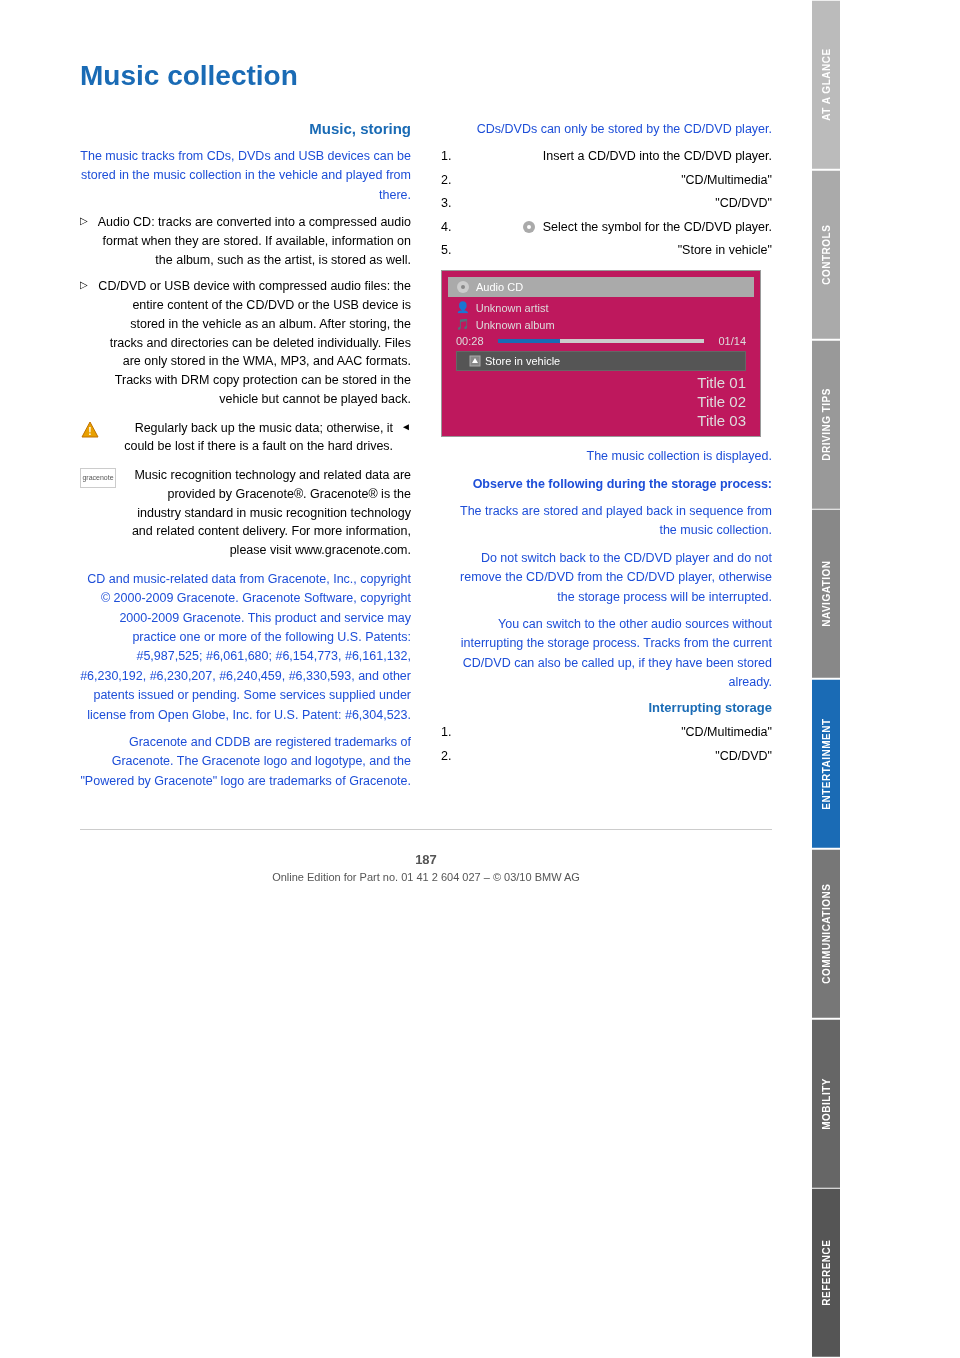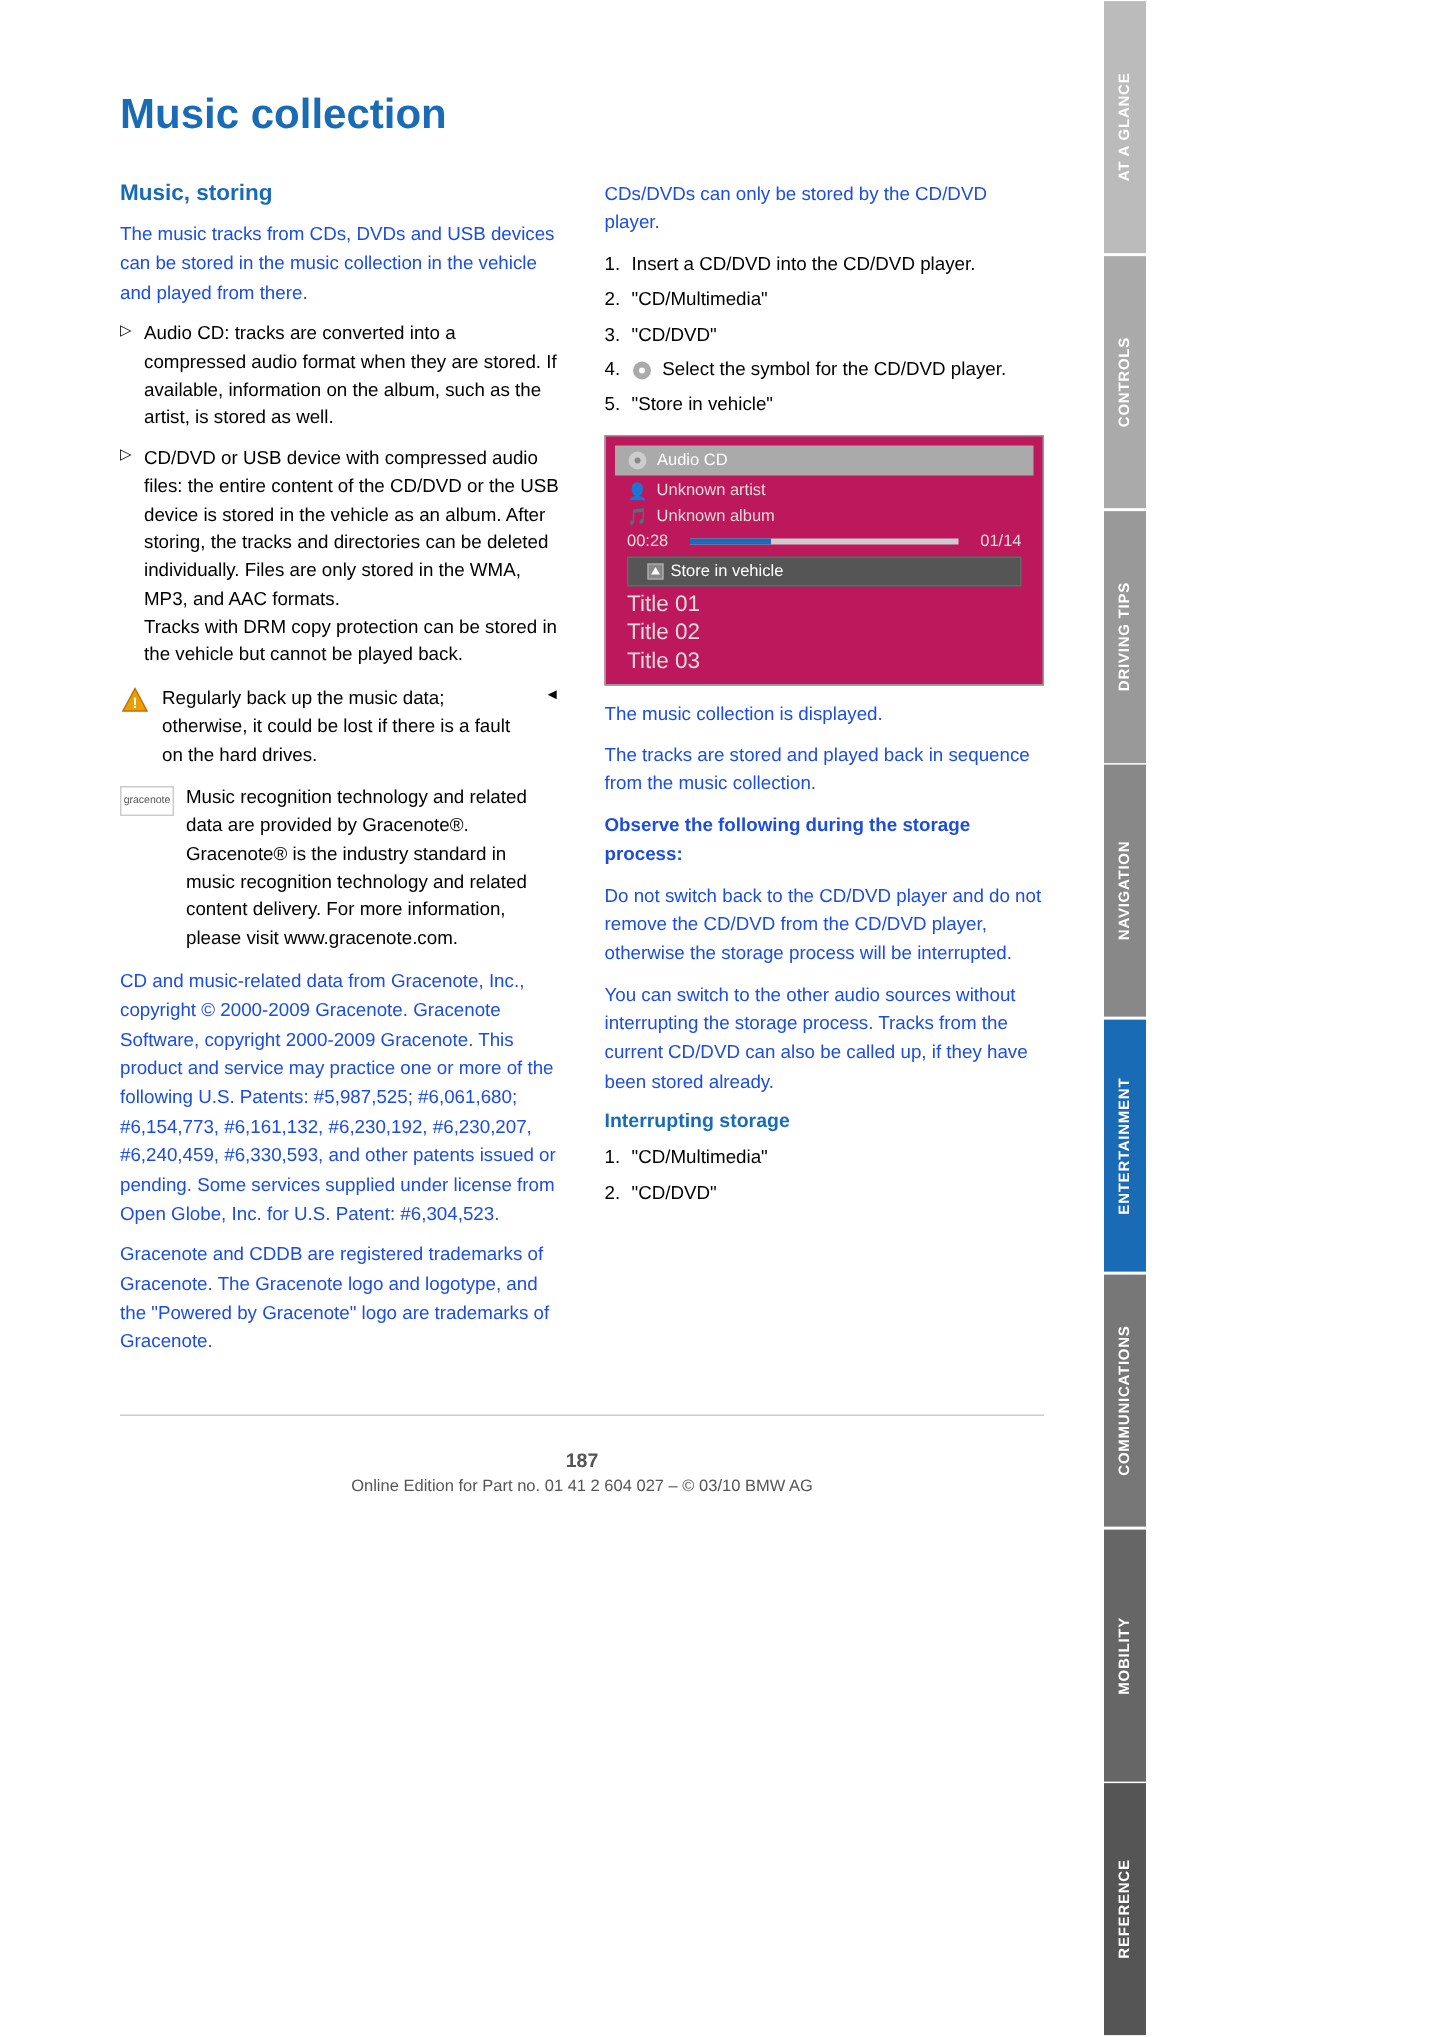--- a/index.html
+++ b/index.html
@@ -7,21 +7,21 @@
       width: 960px;
       min-height: 1358px;
       background: #fff;
       font-family: Arial, Helvetica, sans-serif;
       font-size: 13px;
       color: #000;
       position: relative;
     }
     .page-container {
       display: flex;
-      width: 764px;
+      width: 840px;
       min-height: 1358px;
     }
     .main-content {
       flex: 1;
       padding: 60px 40px 60px 80px;
       max-width: 880px;
     }
     .right-sidebar {
       width: 28px;
       display: flex;
@@ -61,20 +61,21 @@
     h1.page-title {
       font-size: 28px;
       font-weight: bold;
       color: #1a6bb5;
       margin-bottom: 28px;
       border-bottom: none;
     }
     .two-column {
       display: flex;
       gap: 30px;
+      text-align: right;
     }
     .col-left {
       flex: 1;
       max-width: 420px;
     }
     .col-right {
       flex: 1;
       max-width: 370px;
     }
     h2.section-title {
@@ -347,25 +348,25 @@
               <polygon points="6,3 9,8 3,8" fill="#fff"></polygon>
             </svg>
             <span>Store in vehicle</span>
           </div>
           <div class="track-row">Title  01</div>
           <div class="track-row">Title  02</div>
           <div class="track-row">Title  03</div>
         </div>
 
         <p class="body-text">The music collection is displayed.</p>
-        <p class="body-text">The tracks are stored and played back in sequence from the music collection.</p>
-
         <p class="body-text">
           <strong>Observe the following during the storage process:</strong>
         </p>
+
+        <p class="body-text">The tracks are stored and played back in sequence from the music collection.</p>
         <p class="body-text">Do not switch back to the CD/DVD player and do not remove the CD/DVD from the CD/DVD player, otherwise the storage process will be interrupted.</p>
         <p class="body-text">You can switch to the other audio sources without interrupting the storage process. Tracks from the current CD/DVD can also be called up, if they have been stored already.</p>
 
         <h3 class="sub-section-title">Interrupting storage</h3>
 
         <ol class="numbered-list">
           <li>
             <span class="num">1.</span>
             <span>"CD/Multimedia"</span>
           </li>

